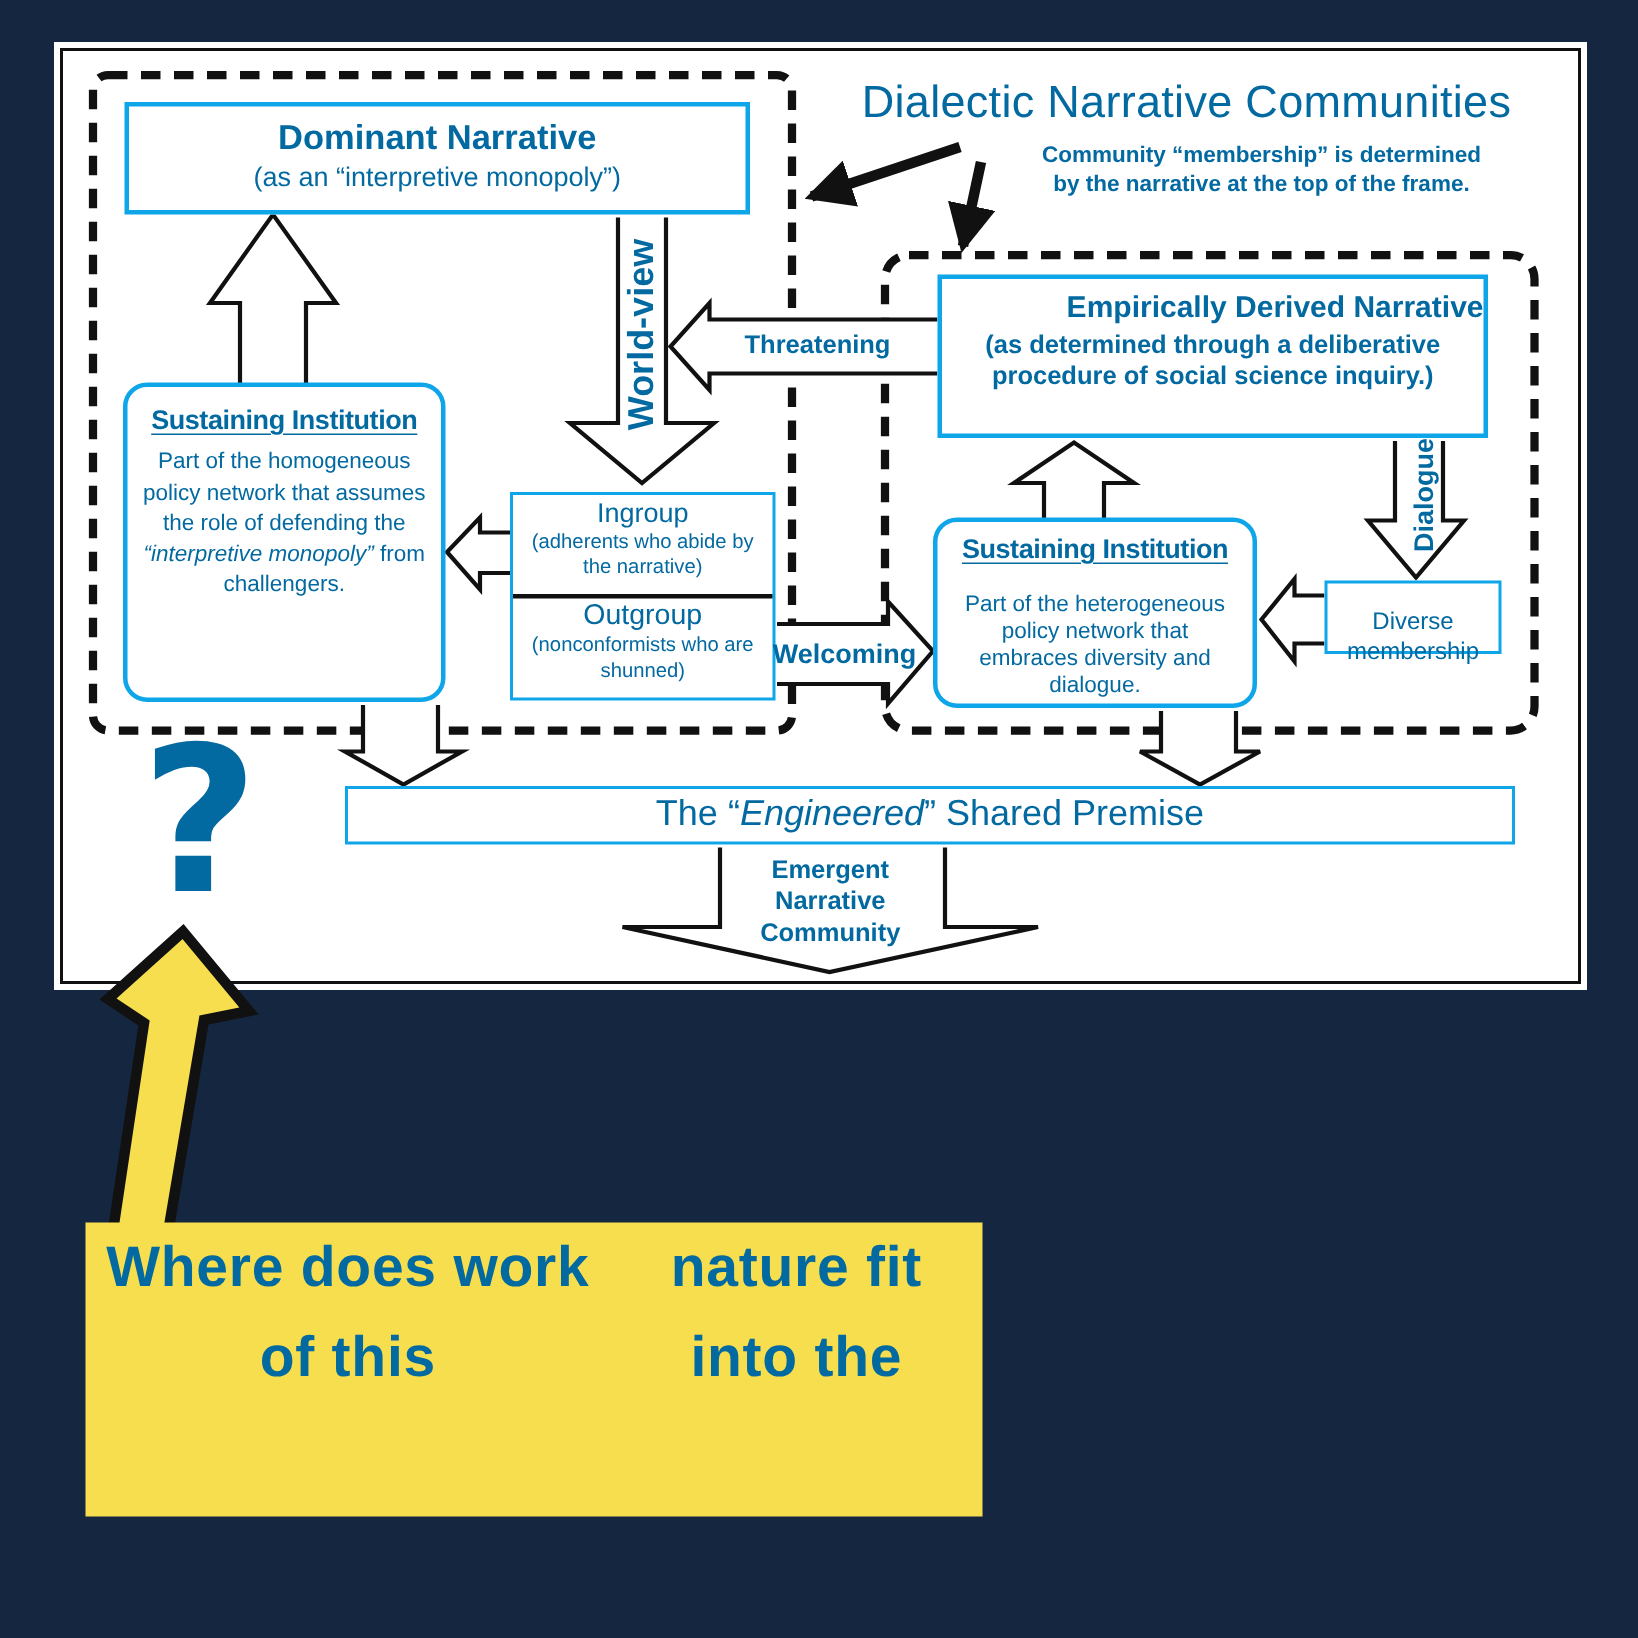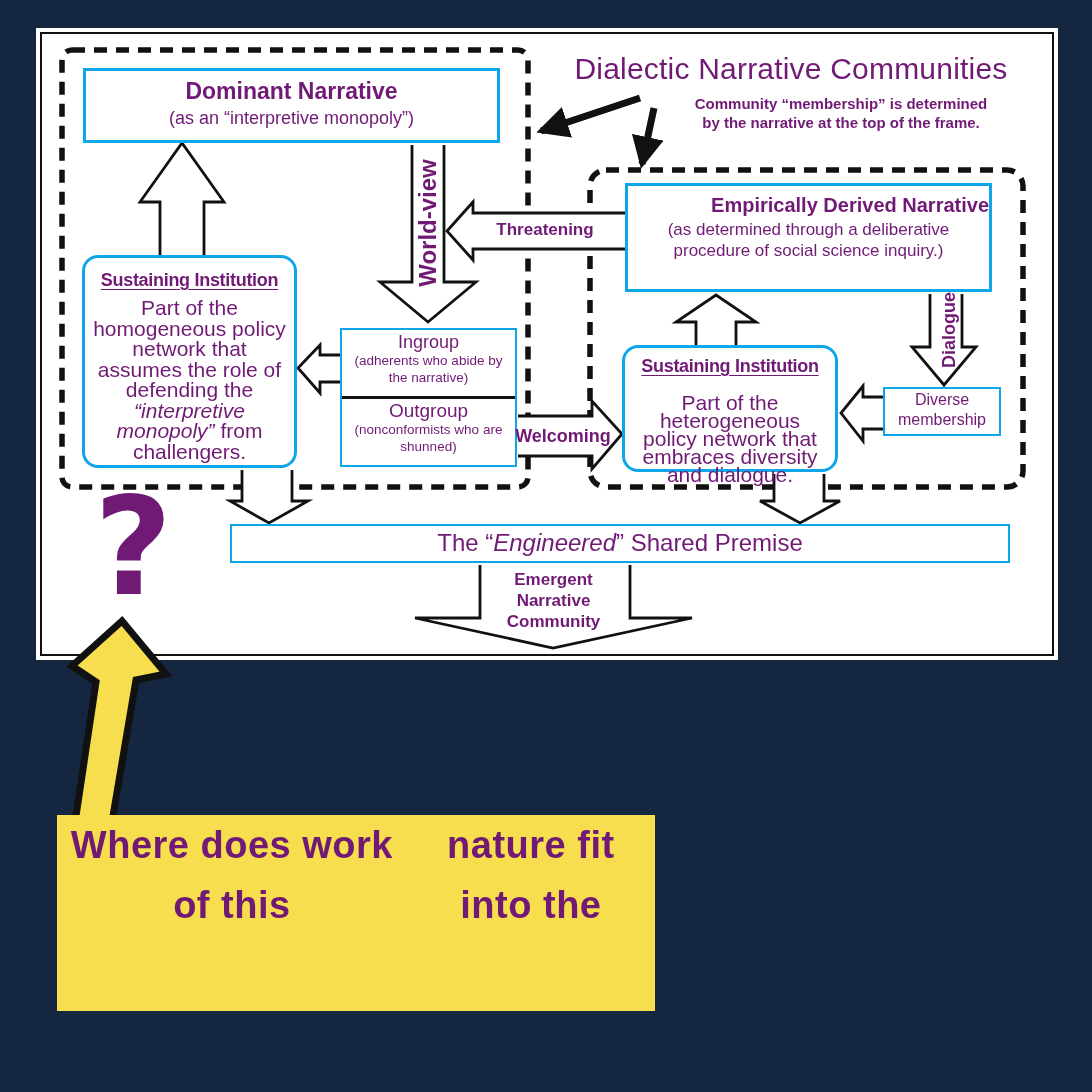--- a/index.html
+++ b/index.html
@@ -1,35 +1,35 @@
 <!DOCTYPE html>
 <html><head>
 <meta charset="utf-8">
 <style>
   html,body{margin:0;padding:0;background:#152740;}
   *{box-sizing:border-box;}
   #stage{position:relative;width:1092px;height:1056px;background:#152740;overflow:hidden;
-         font-family:"Liberation Sans",sans-serif;color:#701a75;}
+         font-family:"Liberation Sans",sans-serif;color:#0369a1;}
   
   #panel{position:absolute;left:36px;top:28px;width:1022px;height:632px;background:#fff;z-index:1;}
   #panel-border{position:absolute;inset:4px;border:2.5px solid #111;pointer-events:none;}
   #diagram-svg{position:absolute;left:0;top:0;z-index:1;}
   .abs{position:absolute;z-index:2;}
   
   .main-title{font-size:30px;font-weight:400;letter-spacing:.2px;text-align:center;line-height:34px;}
   .caption{font-size:15px;font-weight:700;text-align:center;line-height:19px;}
   .box{background:#fff;border:3px solid #0ea5e9;text-align:center;}
   .round{border-radius:16px;}
   .dom-title{font-size:23px;font-weight:700;margin-top:7px;}
   .dom-sub{font-size:18px;margin-top:3px;}
   .emp-title{font-size:20px;font-weight:700;margin-top:8px;text-align:right;}
   .emp-sub{font-size:17px;line-height:21px;margin-top:2px;}
   .si-heading{font-size:18px;font-weight:700;letter-spacing:-.3px;white-space:nowrap;
               text-decoration:underline;text-underline-offset:3px;}
-  .si-body{font-size:21px;line-height:20.5px;margin:7px auto 0 auto;}
+  .si-body{font-size:15px;line-height:20.5px;margin:7px auto 0 auto;}
   .it{font-style:italic;}
   .grp-label{font-size:18px;font-weight:400;}
   .grp-sub{font-size:13.5px;line-height:16.5px;}
   .premise-text{font-size:24px;line-height:34px;text-align:center;}
   .arrow-label{font-weight:700;text-align:center;z-index:3;}
   .rot{transform:rotate(-90deg);transform-origin:center center;text-align:center;}
   .emergent{font-size:17px;font-weight:700;line-height:21px;text-align:center;}
   .qmark{font-family:"DejaVu Sans","Liberation Sans",sans-serif;font-size:135px;font-weight:800;
          line-height:1;z-index:2;}
   
@@ -101,29 +101,29 @@
         <div class="grp-sub" style="width:160px;margin:0 auto;">(adherents who abide by the narrative)</div>
       </div>
       <div style="border-top:3px solid #111;padding-top:1px;">
         <div class="grp-label" style="font-size:19px;">Outgroup</div>
         <div class="grp-sub">(nonconformists who are shunned)</div>
       </div>
     </div>
 
     <div class="abs box" style="left:589px;top:155px;width:367px;height:109px;">
       <div class="emp-title">Empirically Derived Narrative</div>
-      <div class="emp-sub" style="width:330px;margin-left:auto;margin-right:auto;">(as determined through a deliberative procedure of social science inquiry.)</div>
+      <div class="emp-sub" style="width:330px;margin-left:auto;margin-right:auto;font-weight:bold;">(as determined through a deliberative procedure of social science inquiry.)</div>
     </div>
 
     <div class="abs box round" style="left:586px;top:317px;width:216px;height:127px;padding-top:8px;">
       <div class="si-heading">Sustaining Institution</div>
       <div class="si-body" style="width:180px;margin-top:17px;line-height:18px;">Part of the heterogeneous policy network that embraces diversity and dialogue.</div>
     </div>
 
-    <div class="abs box" style="left:847px;top:359px;width:118px;height:49px;border-width:2.5px;font-size:16px;line-height:20px;padding-top:1px;">Diverse membership</div>
+    <div class="abs box" style="left:847px;top:359px;width:118px;height:49px;border-width:2.5px;font-size:16px;line-height:20px;padding-top:16px;">Diverse membership</div>
 
     <div class="abs arrow-label rot" style="left:307px;top:175px;width:170px;height:40px;font-size:24px;font-weight:600;line-height:40px;">World-view</div>
     <div class="abs arrow-label" style="left:429px;top:192px;width:160px;font-size:17px;">Threatening</div>
     <div class="abs arrow-label" style="left:447px;top:398px;width:160px;font-size:18px;">Welcoming</div>
     <div class="abs arrow-label rot" style="left:866px;top:290px;width:94px;height:24px;font-size:18px;font-weight:600;line-height:24px;">Dialogue</div>
 
     <div class="abs box premise-text" style="left:194px;top:496px;width:780px;height:39px;border-width:2.5px;">
       <span>The “</span><span class="it">Engineered</span><span>” Shared Premise</span>
     </div>
 

